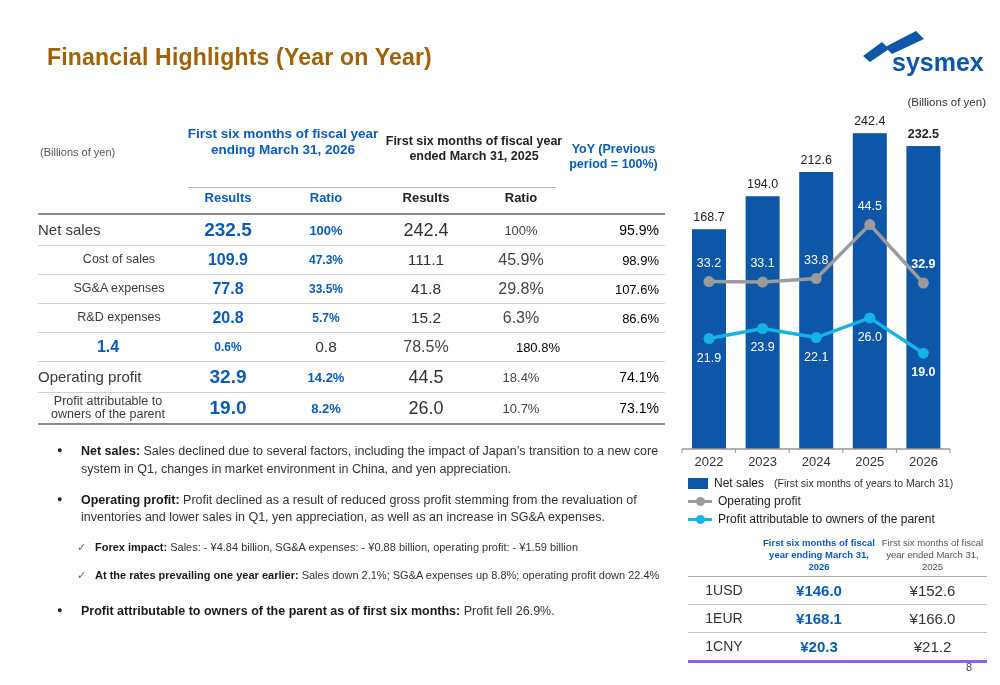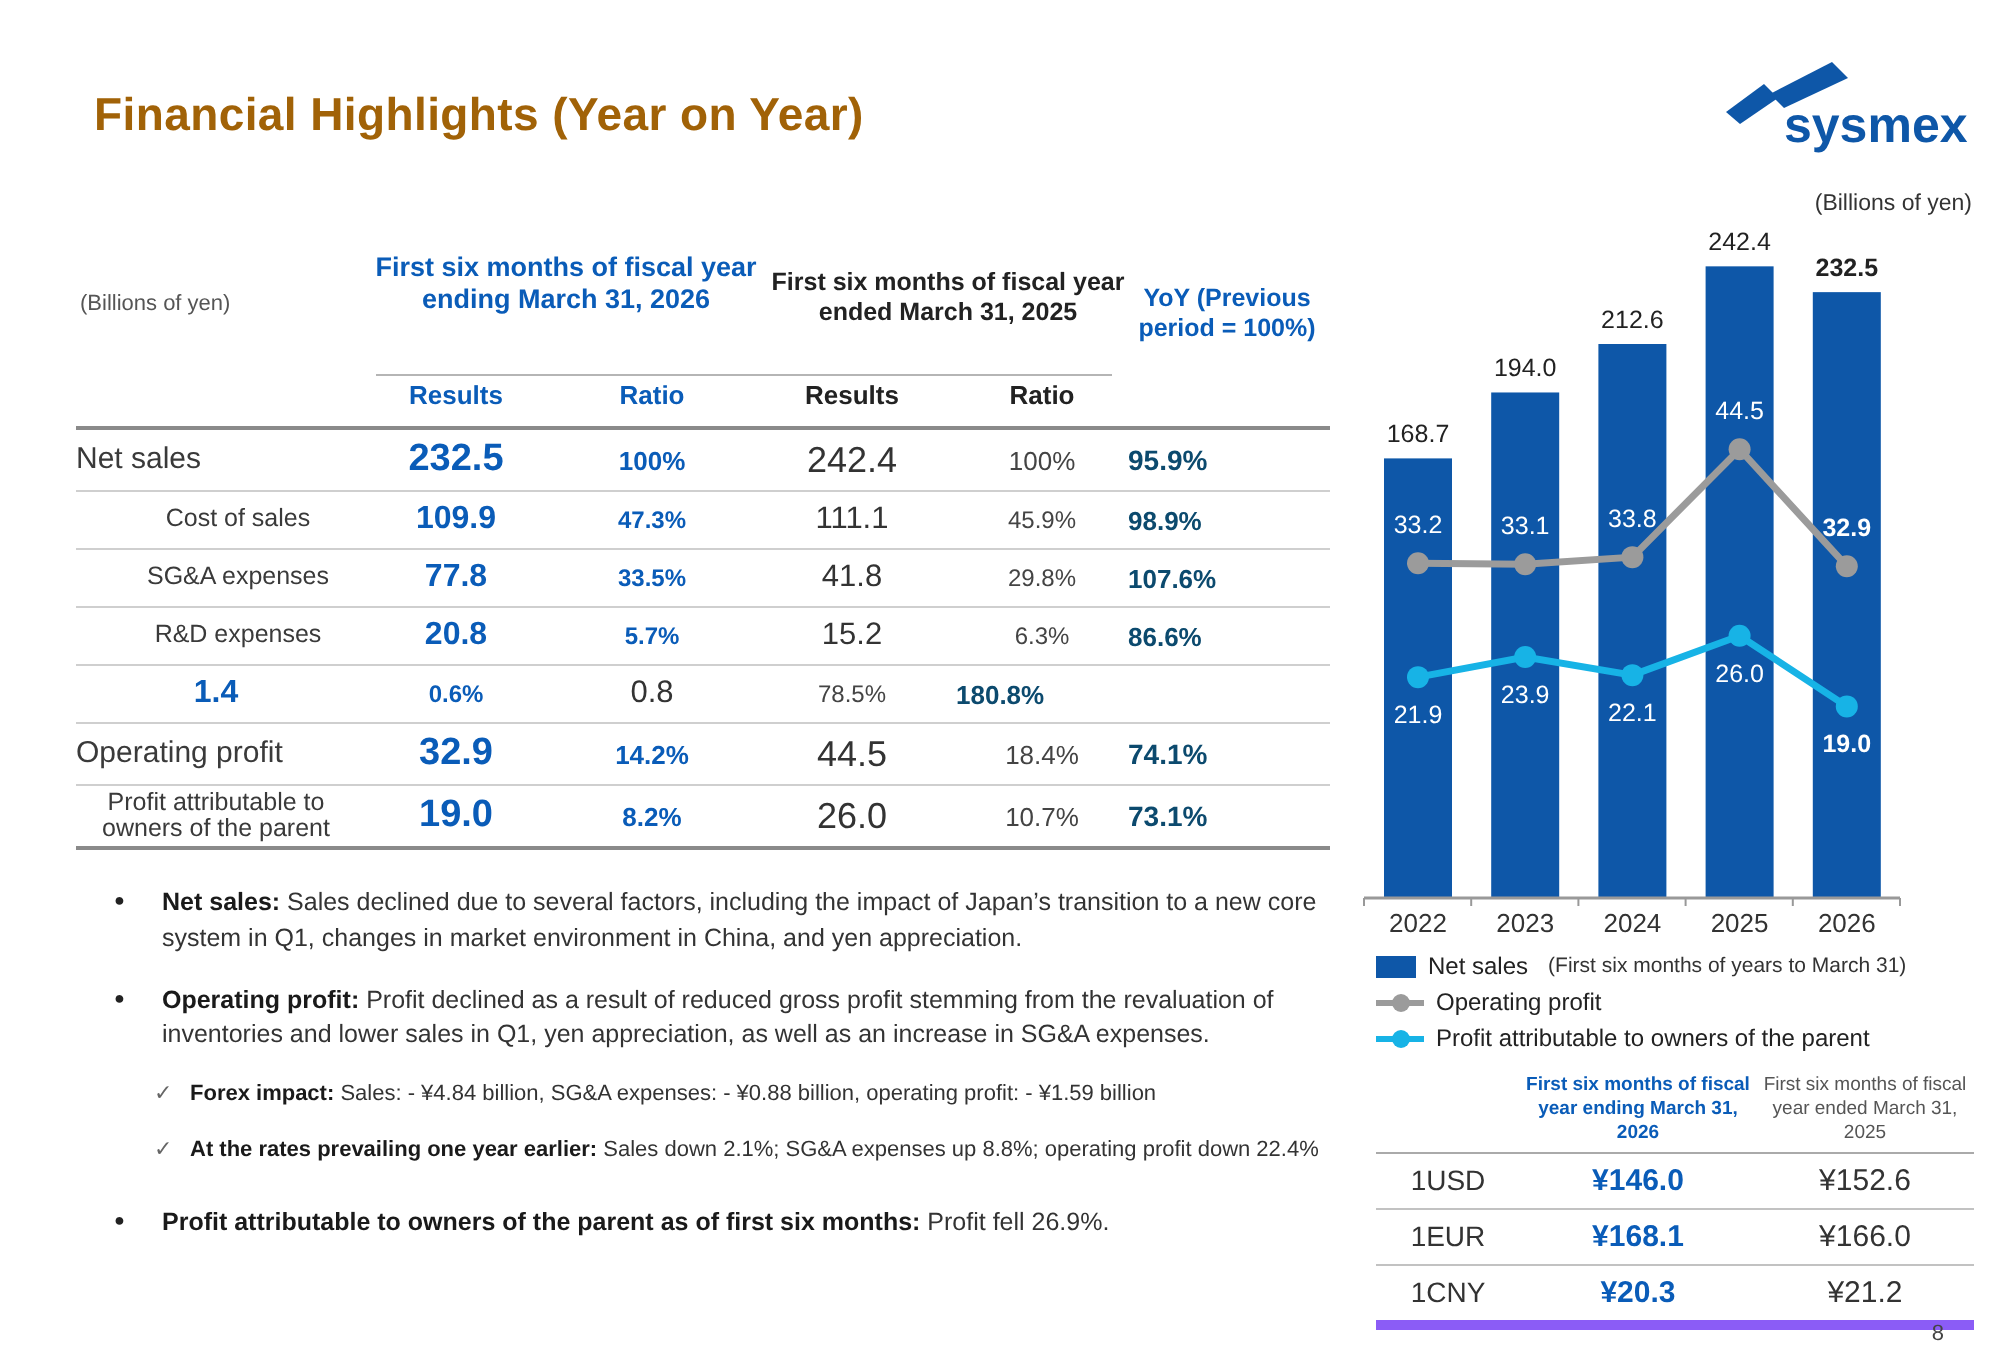--- a/index.html
+++ b/index.html
@@ -29,26 +29,26 @@
   .frow.h-lg{min-height:30px;}
   .frow.h-md{min-height:28px;}
   .c-label{color:#3a3a3a;padding:2px 0;line-height:1.05;}
   .lab-big{font-size:15px;}
   .lab-small{font-size:12.5px;text-align:center;}
   .ind .c-label{padding-left:22px;}
   .c-r26{text-align:center;color:#0a5cb8;font-weight:700;}
   .c-ratio26{text-align:center;color:#0a5cb8;font-weight:700;}
   .c-r25{text-align:center;color:#333;}
   .c-ratio25{text-align:center;color:#444;}
-  .c-yoy{padding-right:4px;color:#0c4a6e;font-weight:700;}
+  .c-yoy{text-align:right;padding-right:4px;color:#000000;font-weight:400;}
   .val-big .c-r26{font-size:19px;}   .val-big .c-r25{font-size:18px;}
   .val-big .c-ratio26{font-size:13px;} .val-big .c-ratio25{font-size:13px;}
   .val-big .c-yoy{font-size:14px;}
   .val-md .c-r26{font-size:16px;}    .val-md .c-r25{font-size:15.5px;}
-  .val-md .c-ratio26{font-size:12px;} .val-md .c-ratio25{font-size:12px;}
+  .val-md .c-ratio26{font-size:12px;} .val-md .c-ratio25{font-size:16px;}
   .val-md .c-yoy{font-size:13px;}
   
   .notes{position:absolute;left:55px;top:443px;width:618px;}
   .note-bullet{position:relative;padding-left:26px;font-size:12.5px;line-height:1.42;color:#333;margin-bottom:13px;}
   .note-bullet::before{content:"●";position:absolute;left:2px;top:1px;font-size:9px;color:#222;}
   .note-check{position:relative;padding-left:40px;font-size:11px;line-height:1.35;color:#333;margin-bottom:13px;}
   .note-check::before{content:"✓";position:absolute;left:22px;top:0;font-size:11px;color:#666;}
   .lead{font-weight:700;color:#1a1a1a;}
   .note-gap{margin-top:20px;}
   
@@ -62,21 +62,21 @@
   .sw-gray{background:#9b9b9b;}
   .sw-cyan{background:#17b3e6;}
   .lg-caption{font-size:10.5px;color:#333;margin-left:10px;text-align:right;}
   
   .fx{position:absolute;left:688px;top:537px;width:299px;}
   .fx-head{display:grid;grid-template-columns:72px 118px 109px;border-bottom:1px solid #aaa;padding-bottom:3px;}
   .fx-h26{font-size:9.5px;font-weight:700;color:#0a5cb8;text-align:center;line-height:1.25;}
   .fx-h25{font-size:9.5px;color:#555;text-align:center;line-height:1.25;}
   .fx-row{display:grid;grid-template-columns:72px 118px 109px;align-items:center;min-height:27px;border-top:1px solid #c2c2c2;}
   .fx-row:first-of-type{border-top:none;}
-  .fx-body{border-bottom:5px solid #8b5cf6;}
+  .fx-body{border-bottom:3px solid #8b5cf6;}
   .fx-cur{font-size:14px;color:#333;text-align:center;}
   .fx-v26{font-size:15px;font-weight:700;color:#0a5cb8;text-align:center;}
   .fx-v25{font-size:15px;color:#333;text-align:center;}
   
   .pageno{position:absolute;right:28px;bottom:12px;font-size:11px;color:#444;}
 </style>
 </head>
 <body>
 
 <div class="slide">

